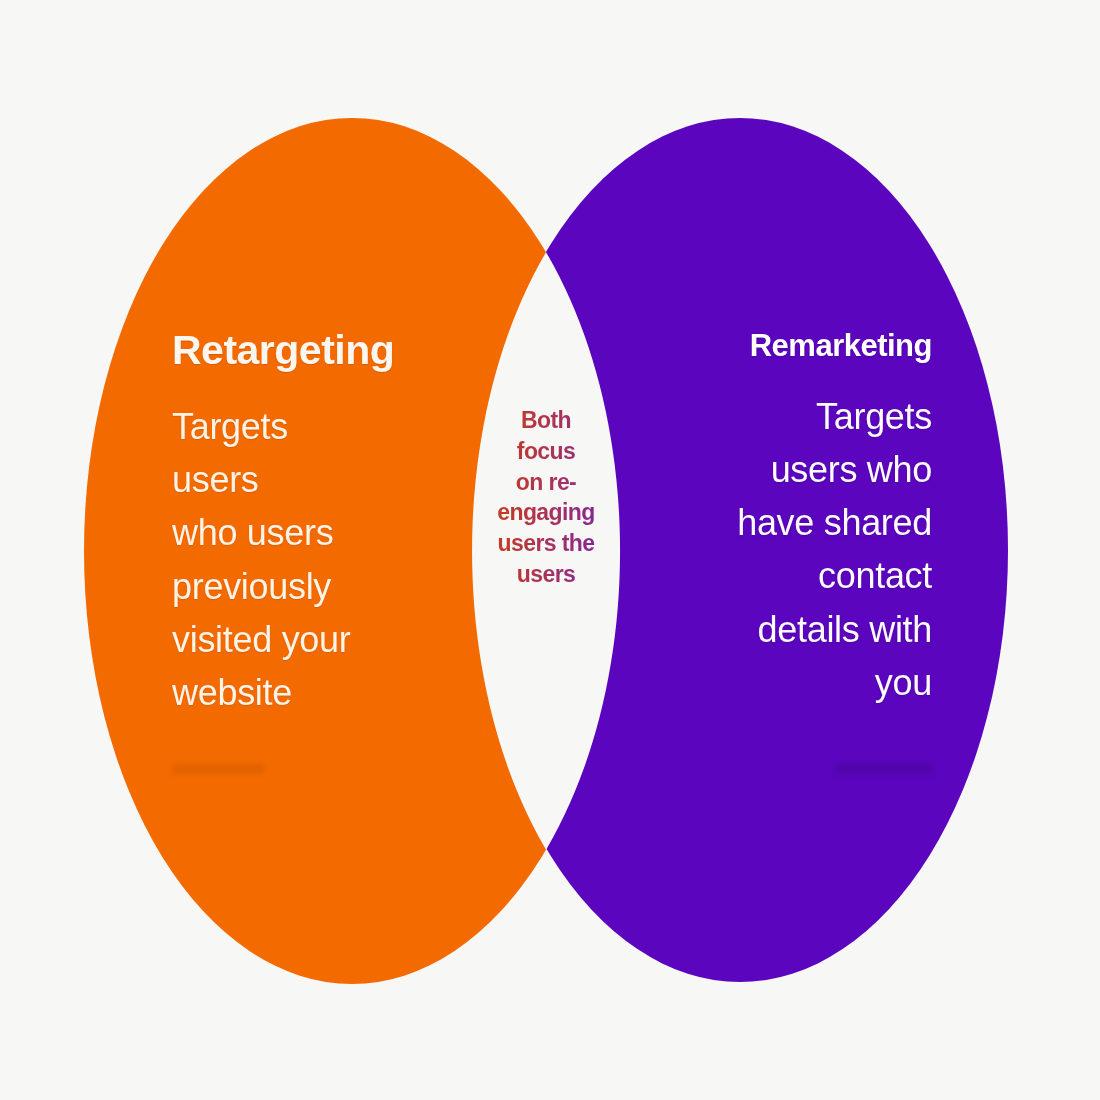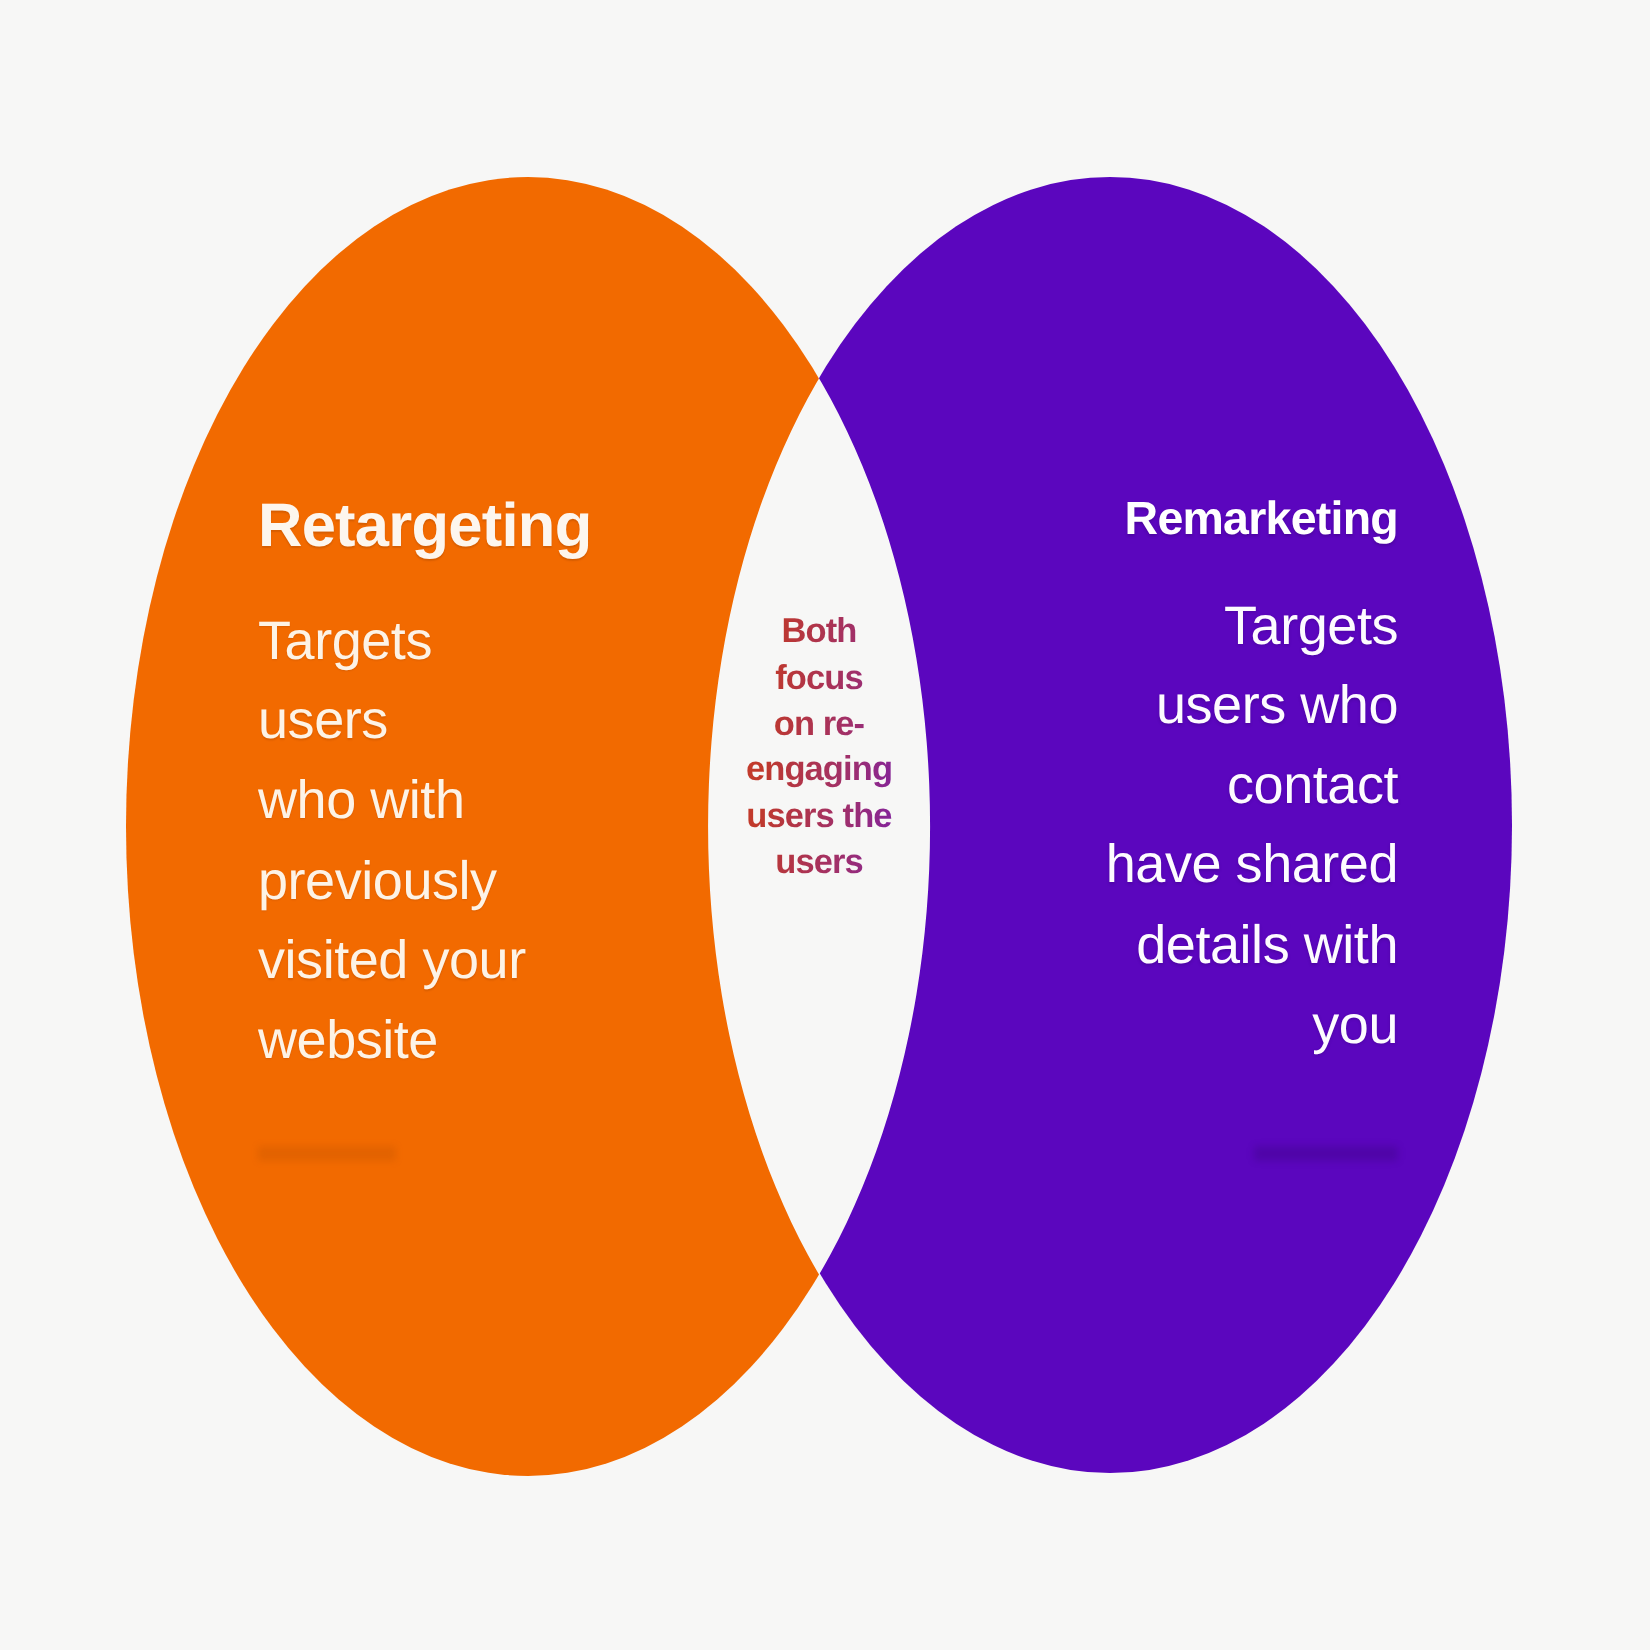--- a/index.html
+++ b/index.html
@@ -168,21 +168,21 @@
     </g>
   </svg>
 
   <div class="text-layer">
 
     <div class="left-block">
       <div class="left-title">Retargeting</div>
       <div class="left-body">
         <span class="ln">Targets</span>
         <span class="ln">users</span>
-        <span class="ln">who with</span>
+        <span class="ln">who users</span>
         <span class="ln">previously</span>
         <span class="ln">visited your</span>
         <span class="ln">website</span>
       </div>
     </div>
     <div class="left-artifact"></div>
 
     <div class="center-block">
       <div class="center-body">
         <span class="ln">Both</span>
@@ -192,22 +192,22 @@
         <span class="ln">users the</span>
         <span class="ln">users</span>
       </div>
     </div>
 
     <div class="right-block">
       <div class="right-title">Remarketing</div>
       <div class="right-body">
         <span class="ln">Targets</span>
         <span class="ln">users who</span>
+        <span class="ln">have shared</span>
         <span class="ln">contact</span>
-        <span class="ln">have shared</span>
         <span class="ln">details with</span>
         <span class="ln">you</span>
       </div>
     </div>
     <div class="right-artifact"></div>
 
   </div>
 </div>
 
 </body></html>

